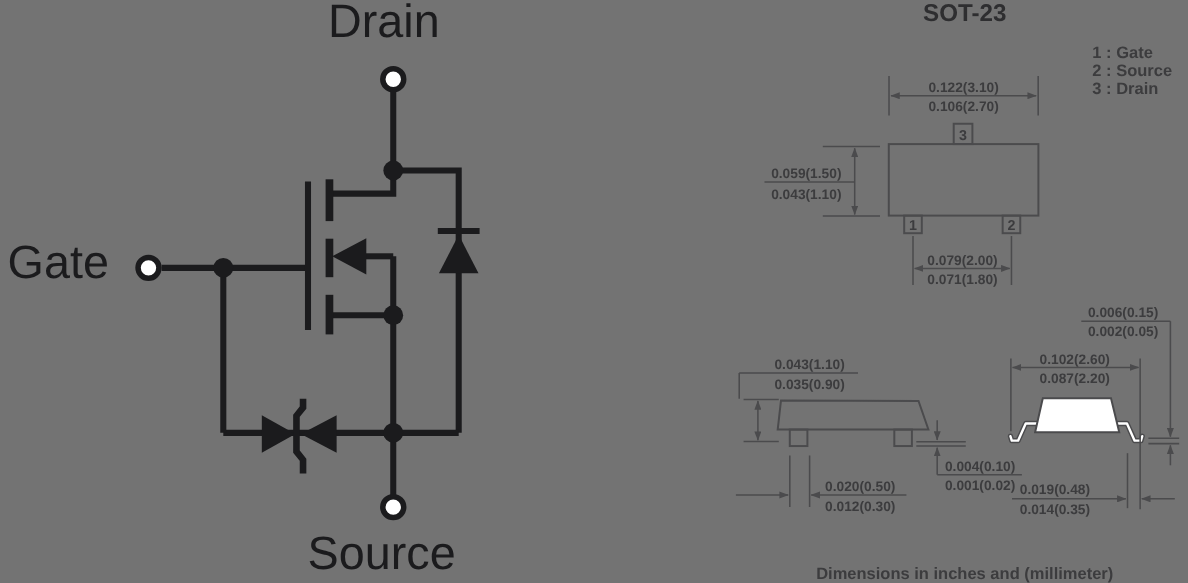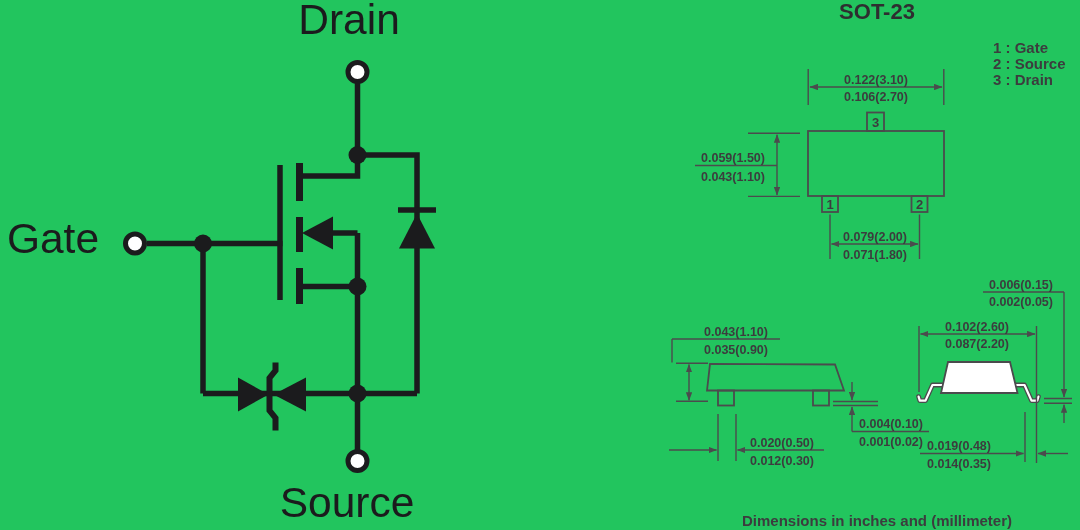--- a/index.html
+++ b/index.html
@@ -1,16 +1,16 @@
 <!DOCTYPE html>
 <html><head>
 <meta charset="utf-8">
 <style>
   html,body{margin:0;padding:0;background:#ffffff;}
-  #stage{position:relative;width:1080px;height:530px;background:#22c55e;overflow:hidden;
+  #stage{position:relative;width:1080px;height:530px;background:#737373;overflow:hidden;
          font-family:"Liberation Sans",sans-serif;}
   svg{display:block;}
   
   .cir{stroke:#1b1b1d;stroke-width:5.5;fill:none;stroke-linecap:butt;}
   .cirThick{stroke:#1b1b1d;stroke-width:7;fill:none;}
   .cirFill{fill:#1b1b1d;stroke:none;}
   .term{fill:#ffffff;stroke:#1b1b1d;stroke-width:5;}
   .schText{font:400 42.5px "Liberation Sans",sans-serif;fill:#1b1b1d;}
   
   .pk{stroke:#4b4b4d;stroke-width:1.8;fill:none;}

